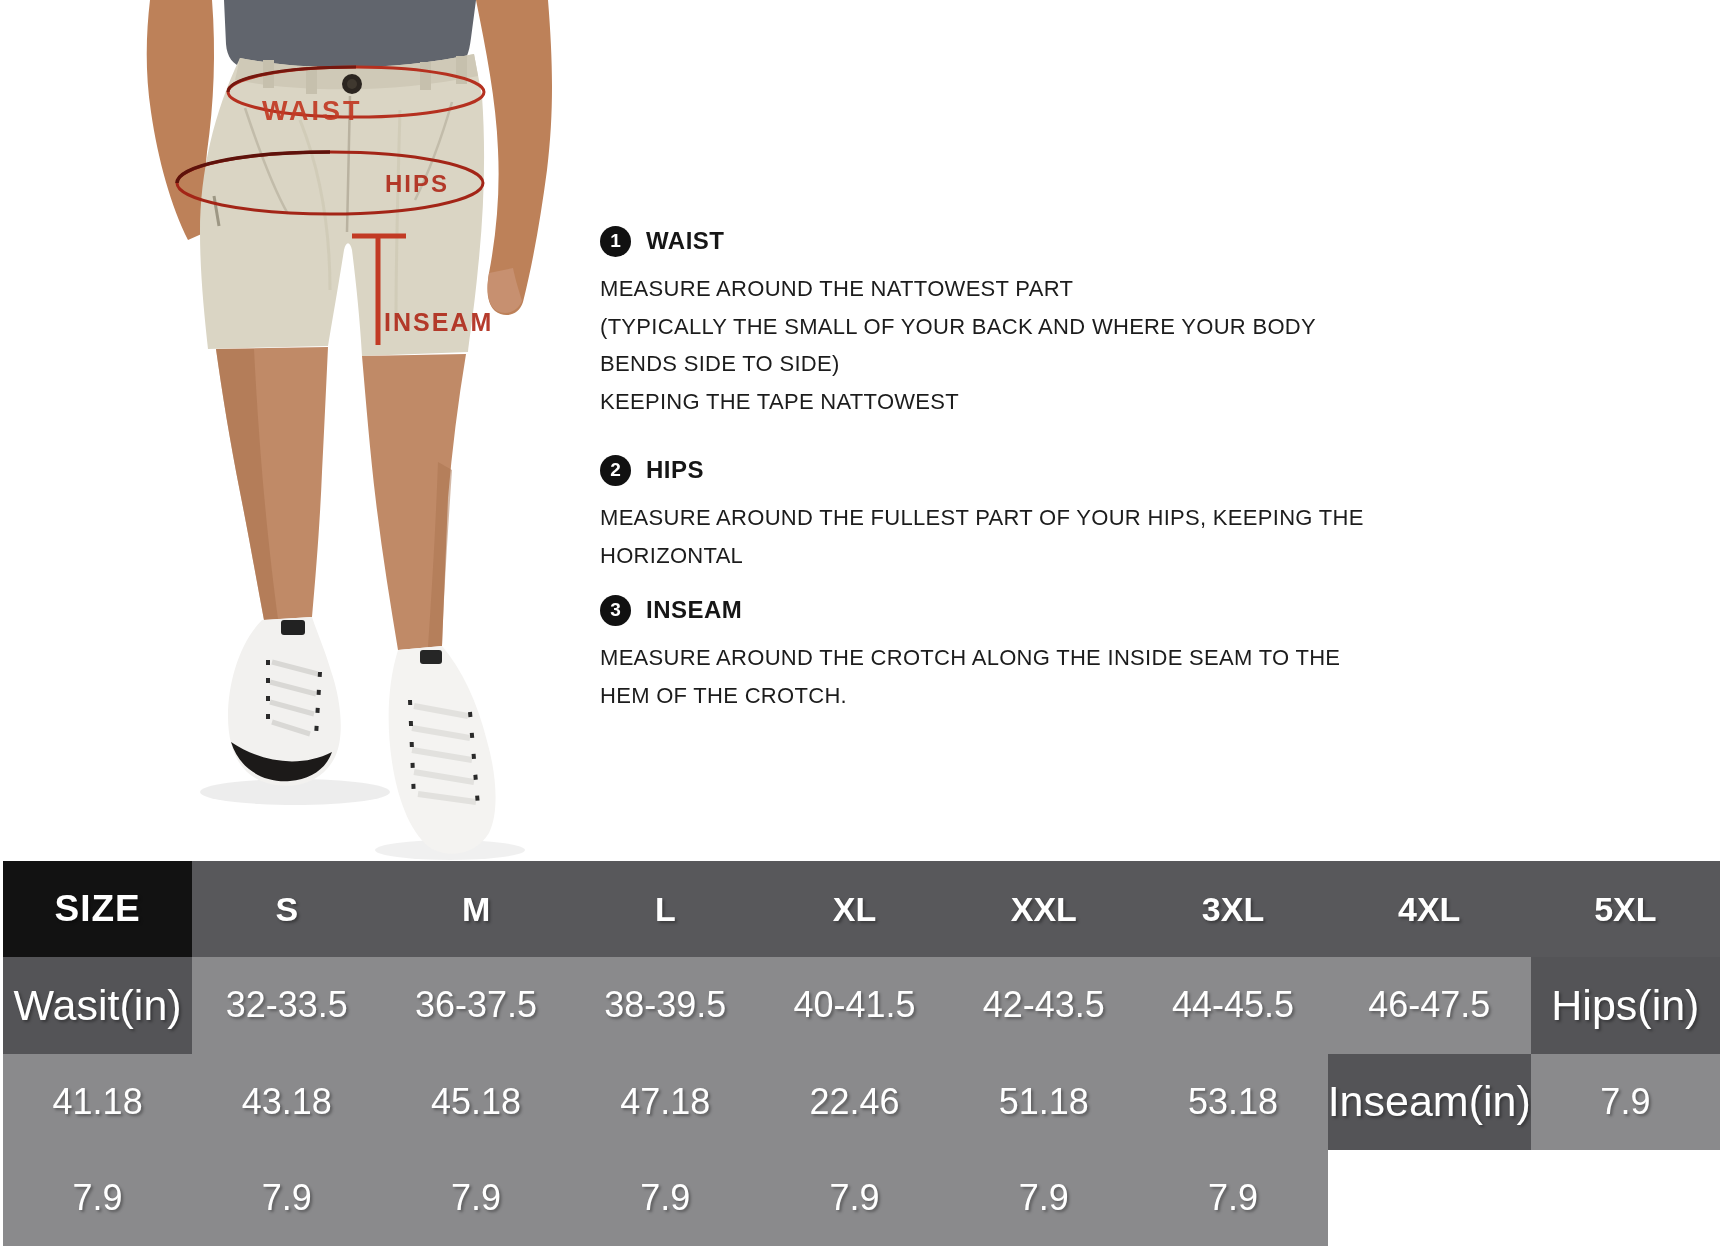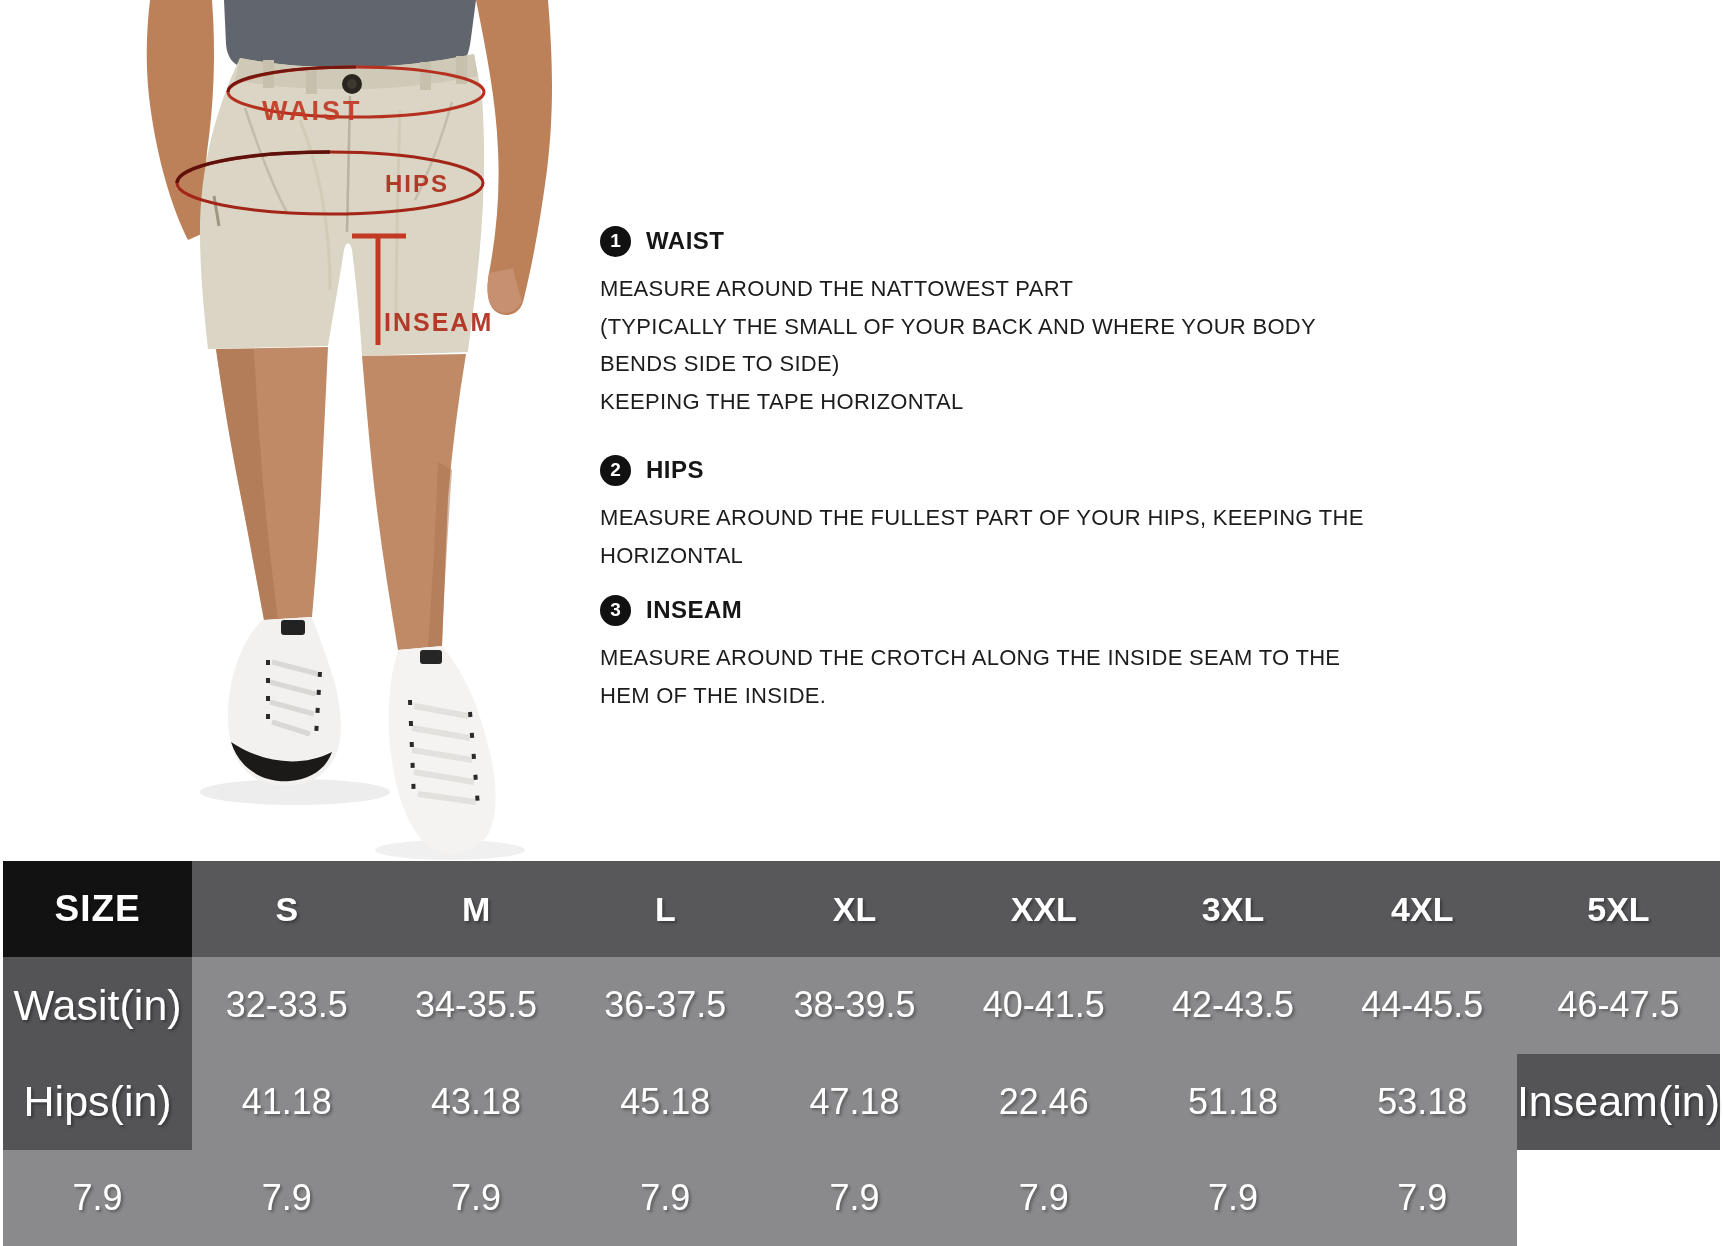--- a/index.html
+++ b/index.html
@@ -110,58 +110,57 @@
 <div class="instructions">
 
   <div class="instr-block">
     <div class="instr-head">
       <span class="num-circle">1</span>
       <span class="instr-title">WAIST</span>
     </div>
     <div class="instr-line">MEASURE AROUND THE NATTOWEST PART</div>
     <div class="instr-line">(TYPICALLY THE SMALL OF YOUR BACK AND WHERE YOUR BODY</div>
     <div class="instr-line">BENDS SIDE TO SIDE)</div>
-    <div class="instr-line">KEEPING THE TAPE HORIZONTAL</div>
+    <div class="instr-line">KEEPING THE TAPE NATTOWEST</div>
   </div>
 
   <div class="instr-block gap-a">
     <div class="instr-head">
       <span class="num-circle">2</span>
       <span class="instr-title">HIPS</span>
     </div>
     <div class="instr-line">MEASURE AROUND THE FULLEST PART OF YOUR HIPS, KEEPING THE</div>
     <div class="instr-line">HORIZONTAL</div>
   </div>
 
   <div class="instr-block gap-b">
     <div class="instr-head">
       <span class="num-circle">3</span>
       <span class="instr-title">INSEAM</span>
     </div>
     <div class="instr-line">MEASURE AROUND THE CROTCH ALONG THE INSIDE SEAM TO THE</div>
-    <div class="instr-line">HEM OF THE INSIDE.</div>
+    <div class="instr-line">HEM OF THE CROTCH.</div>
   </div>
 
 </div>
 
 <div class="size-table">
 
   <div class="cell head size">SIZE</div>
   <div class="cell head">S</div>
   <div class="cell head">M</div>
   <div class="cell head">L</div>
   <div class="cell head">XL</div>
   <div class="cell head">XXL</div>
   <div class="cell head">3XL</div>
   <div class="cell head">4XL</div>
   <div class="cell head">5XL</div>
 
   <div class="cell rowlabel">Wasit(in)</div>
   <div class="cell val">32-33.5</div>
-  <div class="cell val">34-35.5</div>
   <div class="cell val">36-37.5</div>
   <div class="cell val">38-39.5</div>
   <div class="cell val">40-41.5</div>
   <div class="cell val">42-43.5</div>
   <div class="cell val">44-45.5</div>
   <div class="cell val">46-47.5</div>
 
   <div class="cell rowlabel">Hips(in)</div>
   <div class="cell val">41.18</div>
   <div class="cell val">43.18</div>

